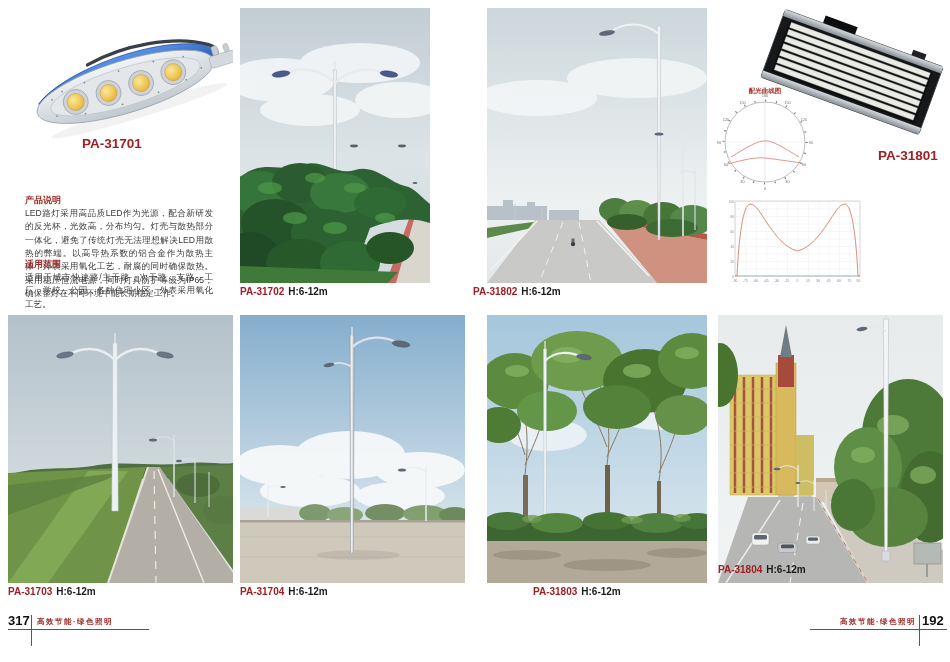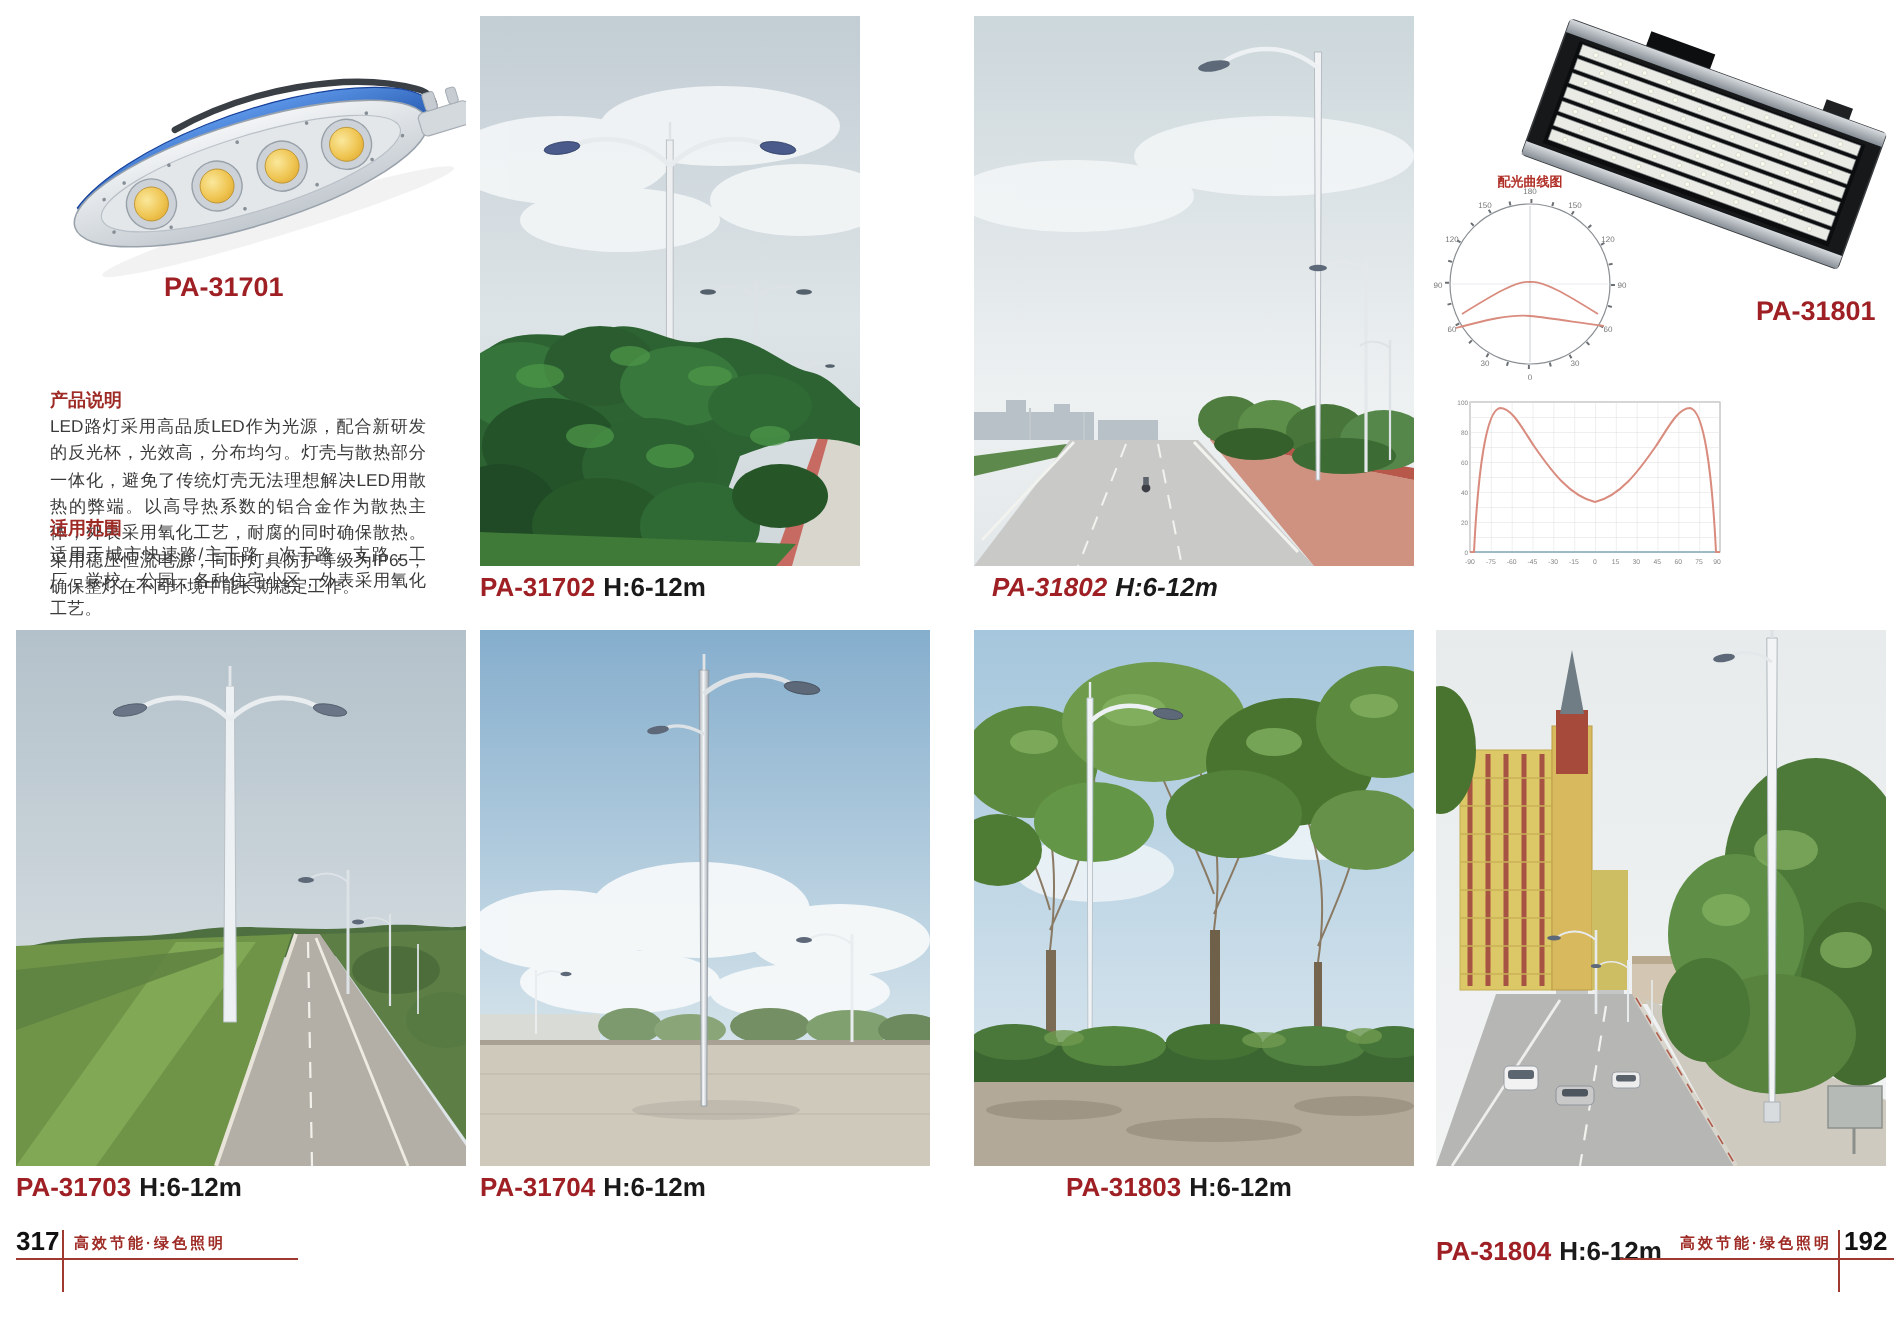--- a/index.html
+++ b/index.html
@@ -1,21 +1,21 @@
 <!DOCTYPE html>
 <html><head>
 <meta charset="utf-8">
 <style>
   html,body{margin:0;padding:0;background:#ffffff;}
   .page{position:relative;width:950px;height:662px;background:#ffffff;overflow:hidden;
         font-family:"Liberation Sans",sans-serif;}
   .abs{position:absolute;}
   .photo{position:absolute;overflow:hidden;background:#dfe4e6;}
   .photo svg{display:block;width:100%;height:100%;}
-  .plabel{position:absolute;font-size:13px;font-weight:bold;white-space:nowrap;}
+  .plabel{position:absolute;font-size:10px;font-weight:bold;white-space:nowrap;}
   .plabel .model{color:#9e1f24;}
   .plabel .height{color:#1a1a1a;font-weight:bold;margin-left:4px;}
   .big-label{position:absolute;font-size:13.5px;font-weight:bold;color:#9e1f24;}
   .sec-head{position:absolute;font-size:9px;font-weight:bold;color:#9e2b25;}
   .sec-body{position:absolute;font-size:8.6px;line-height:1.55;color:#3a3a3a;text-align:justify;}
   .footer-num{position:absolute;font-size:13px;font-weight:bold;color:#111;text-align:right;}
   .footer-slogan{position:absolute;font-size:7.5px;font-weight:bold;color:#9e2b25;letter-spacing:1.5px;white-space:nowrap;}
   .rule-h{position:absolute;height:1px;background:#a03a30;}
   .rule-v{position:absolute;width:1px;background:#a03a30;}
   .chartbox{position:absolute;}
@@ -203,21 +203,21 @@
         <path d="M172,26 C156,13 136,14 122,25" stroke="#eef1f3" stroke-width="2.2" fill="none"></path>
         <ellipse cx="120" cy="25" rx="8" ry="2.6" transform="rotate(-9 120 25)" fill="#5d6878"></ellipse>
         <line x1="196" y1="122" x2="196" y2="228" stroke="#e4e8ea" stroke-width="1.6"></line>
         <path d="M196,127 C188,121 179,122 173,126" stroke="#e4e8ea" stroke-width="1.2" fill="none"></path>
         <ellipse cx="172" cy="126" rx="4.5" ry="1.6" fill="#5d6878"></ellipse>
         <line x1="208" y1="162" x2="208" y2="222" stroke="#dde2e5" stroke-width="1.1"></line>
         <path d="M208,166 C203,162 197,162 193,165" stroke="#dde2e5" stroke-width="0.9" fill="none"></path>
       </g>
     </svg>
   </div>
-  <div class="plabel" style="left:496px;top:286px;font-style:italic;">
+  <div class="plabel" style="left:473px;top:286px;">
     <span class="model">PA-31802</span><span class="height">H:6-12m</span>
   </div>
 
   <div class="abs" style="left:755px;top:6px;width:195px;height:140px;">
     <svg viewBox="0 0 195 140" width="195" height="140">
       <defs>
           <linearGradient id="rail" x1="0" y1="0" x2="0" y2="1">
         <stop offset="0" stop-color="#d7dbdf"></stop>
             <stop offset="1" stop-color="#888f96"></stop>
       </linearGradient>
@@ -631,21 +631,21 @@
       </g>
       <polygon points="165.4,4 170.6,4 169.4,246 166.6,246" fill="#f2f4f5" stroke="#b0b8be" stroke-width="0.5"></polygon>
       <rect x="164" y="236" width="8" height="10" fill="#d8dcde" stroke="#a9b0b5" stroke-width="0.5"></rect>
       <line x1="168" y1="4" x2="168" y2="0" stroke="#dde1e4" stroke-width="1.6"></line>
       <path d="M168,16 C160,10 152,10 146,14" stroke="#e4e8ea" stroke-width="1.6" fill="none"></path>
       <ellipse cx="144" cy="14" rx="5.5" ry="2" transform="rotate(-8 144 14)" fill="#5d6878"></ellipse>
       <rect x="196" y="228" width="27" height="21" fill="#b5bab6" stroke="#8a8f8b" stroke-width="0.7"></rect>
       <line x1="209" y1="249" x2="209" y2="262" stroke="#8a8f8b" stroke-width="1.5"></line>
     </svg>
   </div>
-  <div class="plabel" style="left:718px;top:618px;">
+  <div class="plabel" style="left:718px;top:564px;">
     <span class="model">PA-31804</span><span class="height">H:6-12m</span>
   </div>
 
   <div class="footer-num" style="left:8px;top:613px;">317</div>
   <div class="rule-v" style="left:31px;top:615px;height:31px;"></div>
   <div class="footer-slogan" style="left:37px;top:617px;">高效节能·绿色照明</div>
   <div class="rule-h" style="left:8px;top:629px;width:141px;"></div>
 
   <div class="footer-num" style="left:922px;top:613px;">192</div>
   <div class="rule-v" style="left:919px;top:615px;height:31px;"></div>

